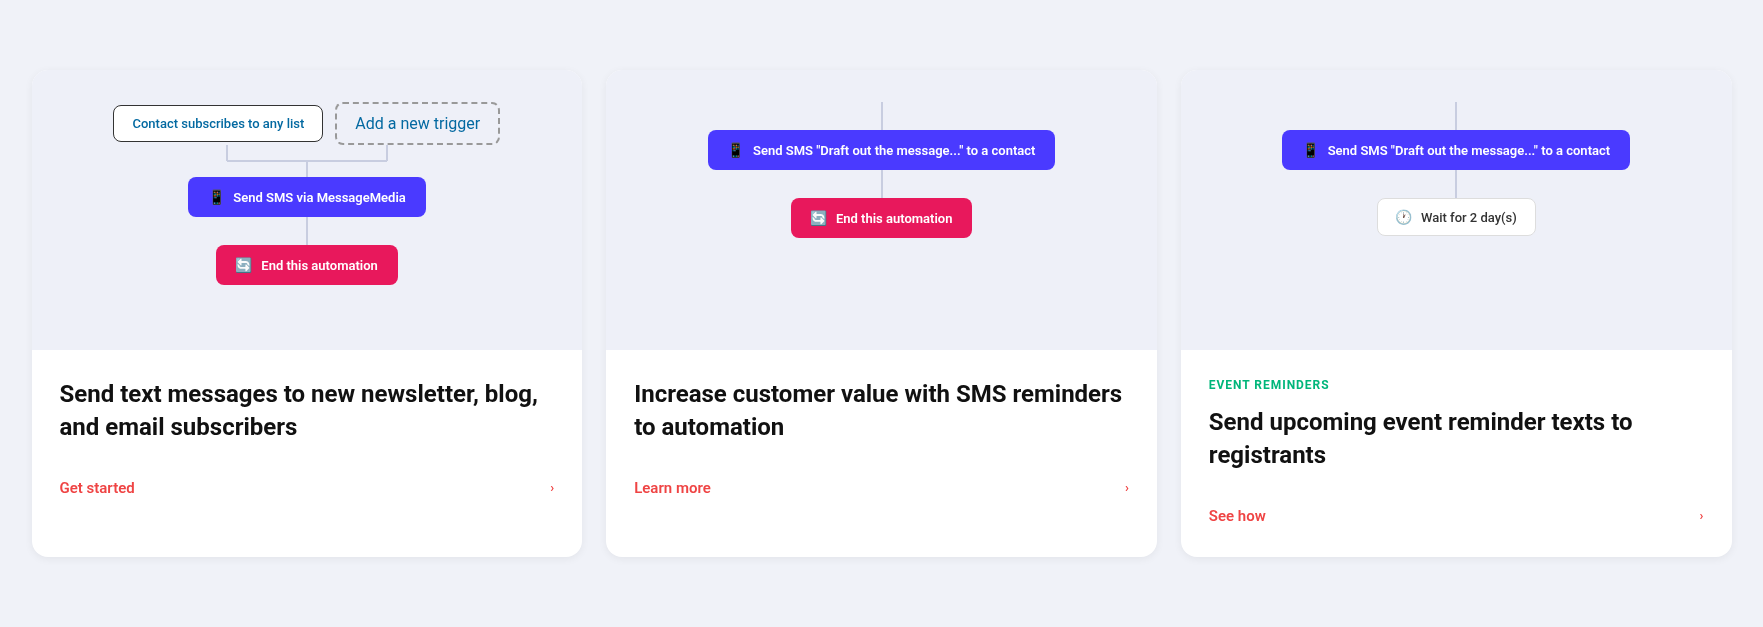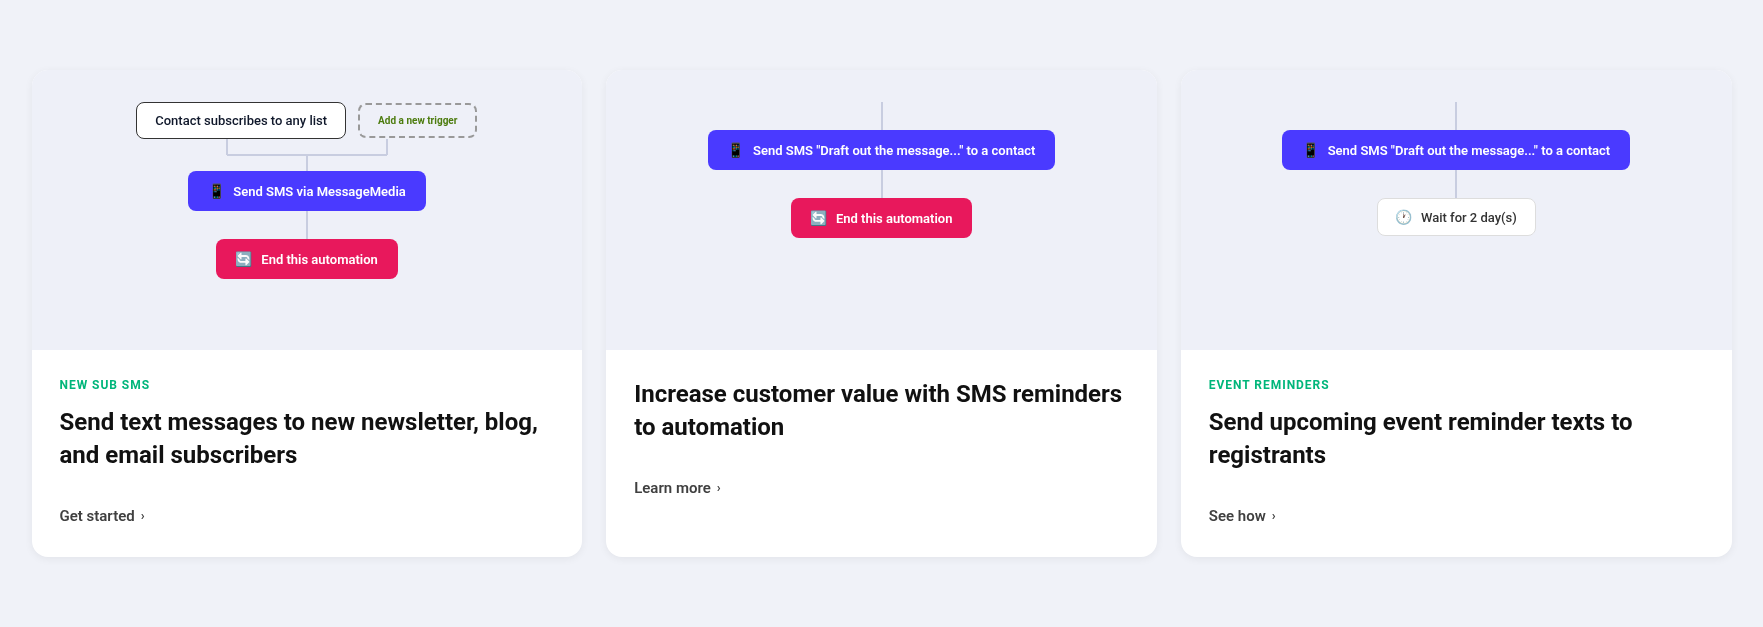--- a/index.html
+++ b/index.html
@@ -47,31 +47,31 @@
       background: #c8cde0;
       height: 28px;
       margin: 0 auto;
     }
     .node-trigger {
       border: 1.5px solid #333;
       border-radius: 8px;
       padding: 10px 18px;
       font-size: 13px;
       font-weight: 500;
-      color: #0f172a;
+      color: #0369a1;
       background: #fff;
       white-space: nowrap;
     }
     .node-trigger-dashed {
       border: 2px dashed #999;
       border-radius: 8px;
       padding: 10px 18px;
-      font-size: 10px;
-      font-weight: 700;
-      color: #4d7c0f;
+      font-size: 16px;
+      font-weight: 400;
+      color: #0369a1;
       background: transparent;
       white-space: nowrap;
     }
     .node-action-purple {
       background: #4a3aff;
       color: #fff;
       border-radius: 8px;
       padding: 12px 20px;
       font-size: 13px;
       font-weight: 600;
@@ -120,28 +120,29 @@
       margin-bottom: 14px;
     }
     .card-title {
       font-size: 24px;
       font-weight: 700;
       color: #111;
       line-height: 1.35;
       margin-bottom: 36px;
     }
     .card-link {
-      color: #404040;
+      color: #ef4444;
       font-size: 15px;
       font-weight: 600;
       text-decoration: none;
       display: flex;
       align-items: center;
       gap: 6px;
       cursor: pointer;
+      justify-content: space-between;
     }
     .chevron {
       font-size: 13px;
     }
   </style>
 </head>
 <body>
 
 <div class="cards-container">
 
@@ -167,21 +168,20 @@
         <span>Send SMS via MessageMedia</span>
       </div>
       <div class="connector-line"></div>
 
       <div class="node-action-pink">
         <span class="node-icon">🔄</span>
         <span>End this automation</span>
       </div>
     </div>
     <div class="card-content">
-      <div class="card-category">NEW SUB SMS</div>
       <div class="card-title">Send text messages to new newsletter, blog, and email subscribers</div>
       <a class="card-link" href="#">
         <span>Get started</span>
         <span class="chevron">›</span>
       </a>
     </div>
   </div>
 
   <div class="card">
     <div class="card-diagram">

